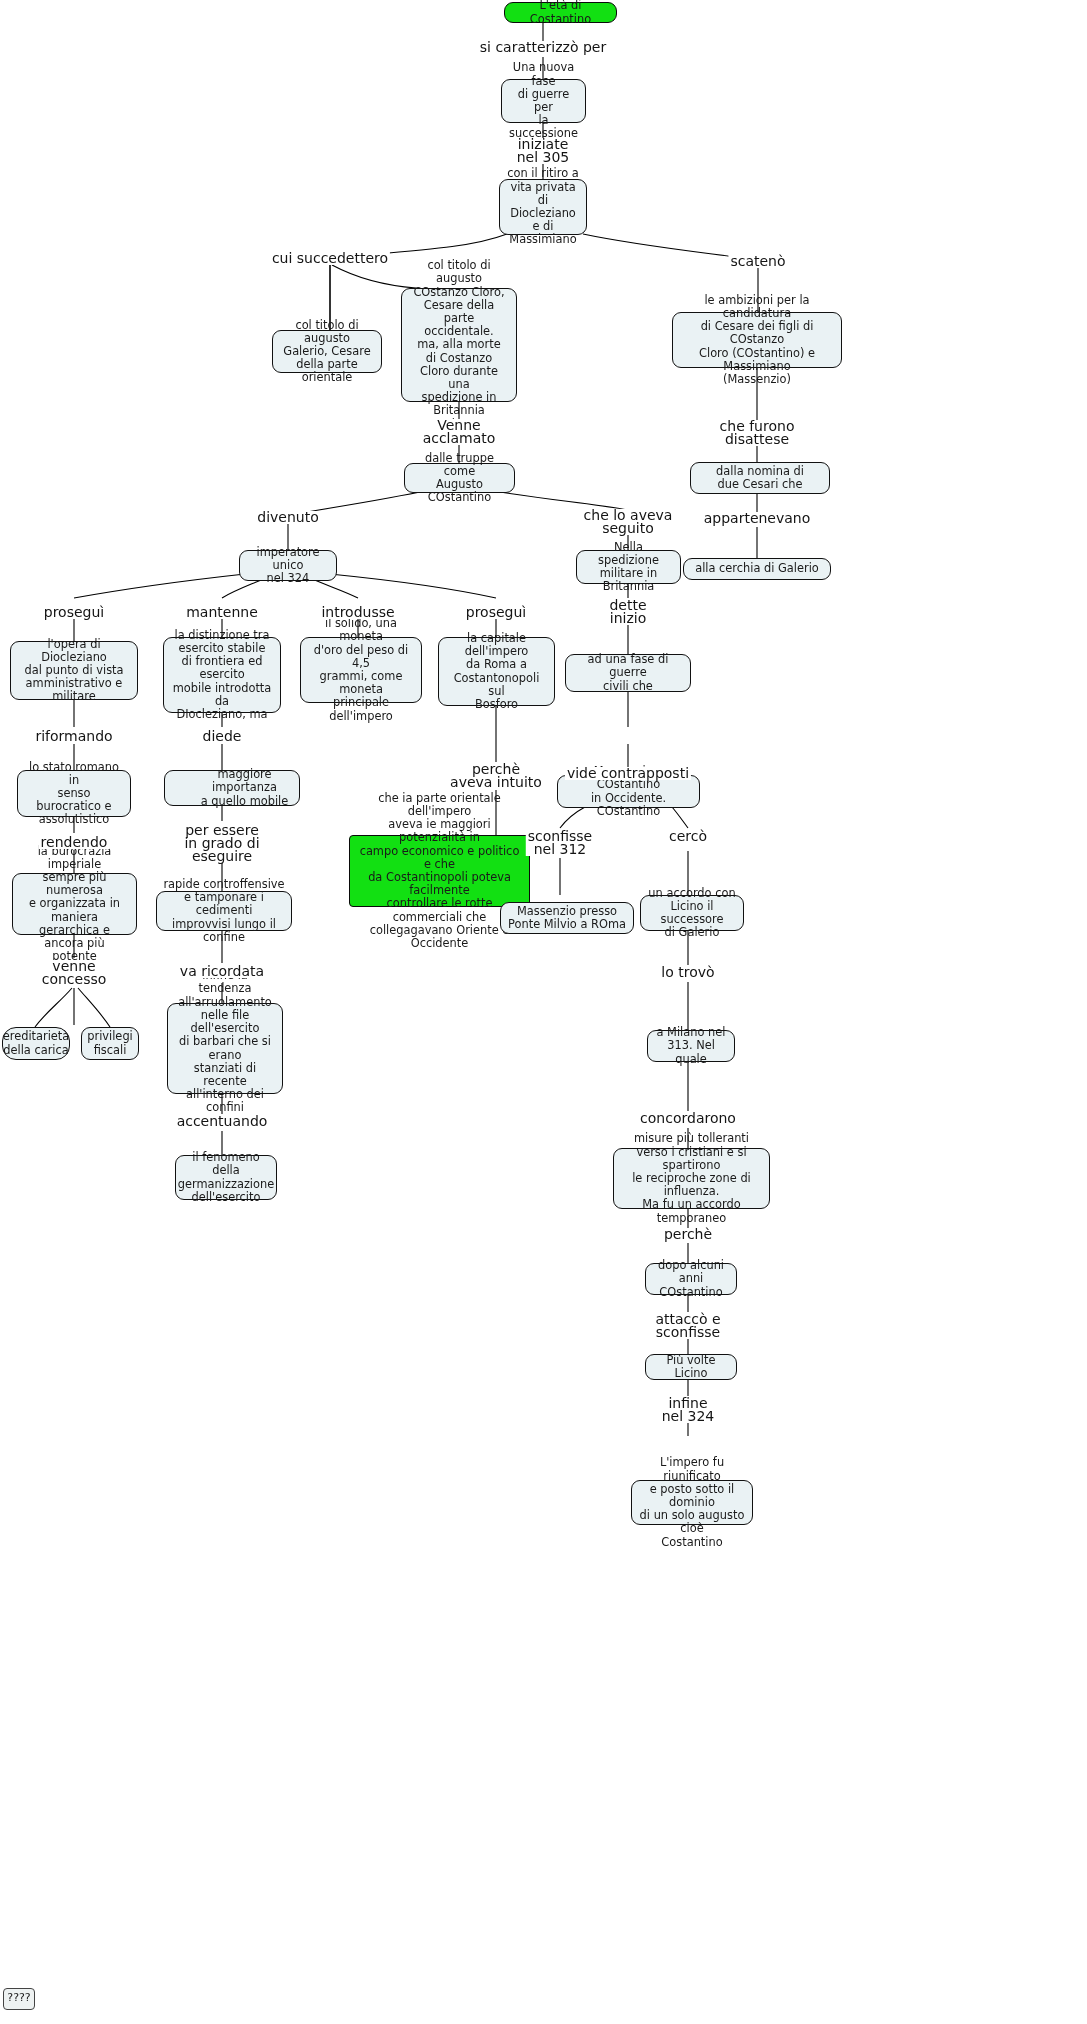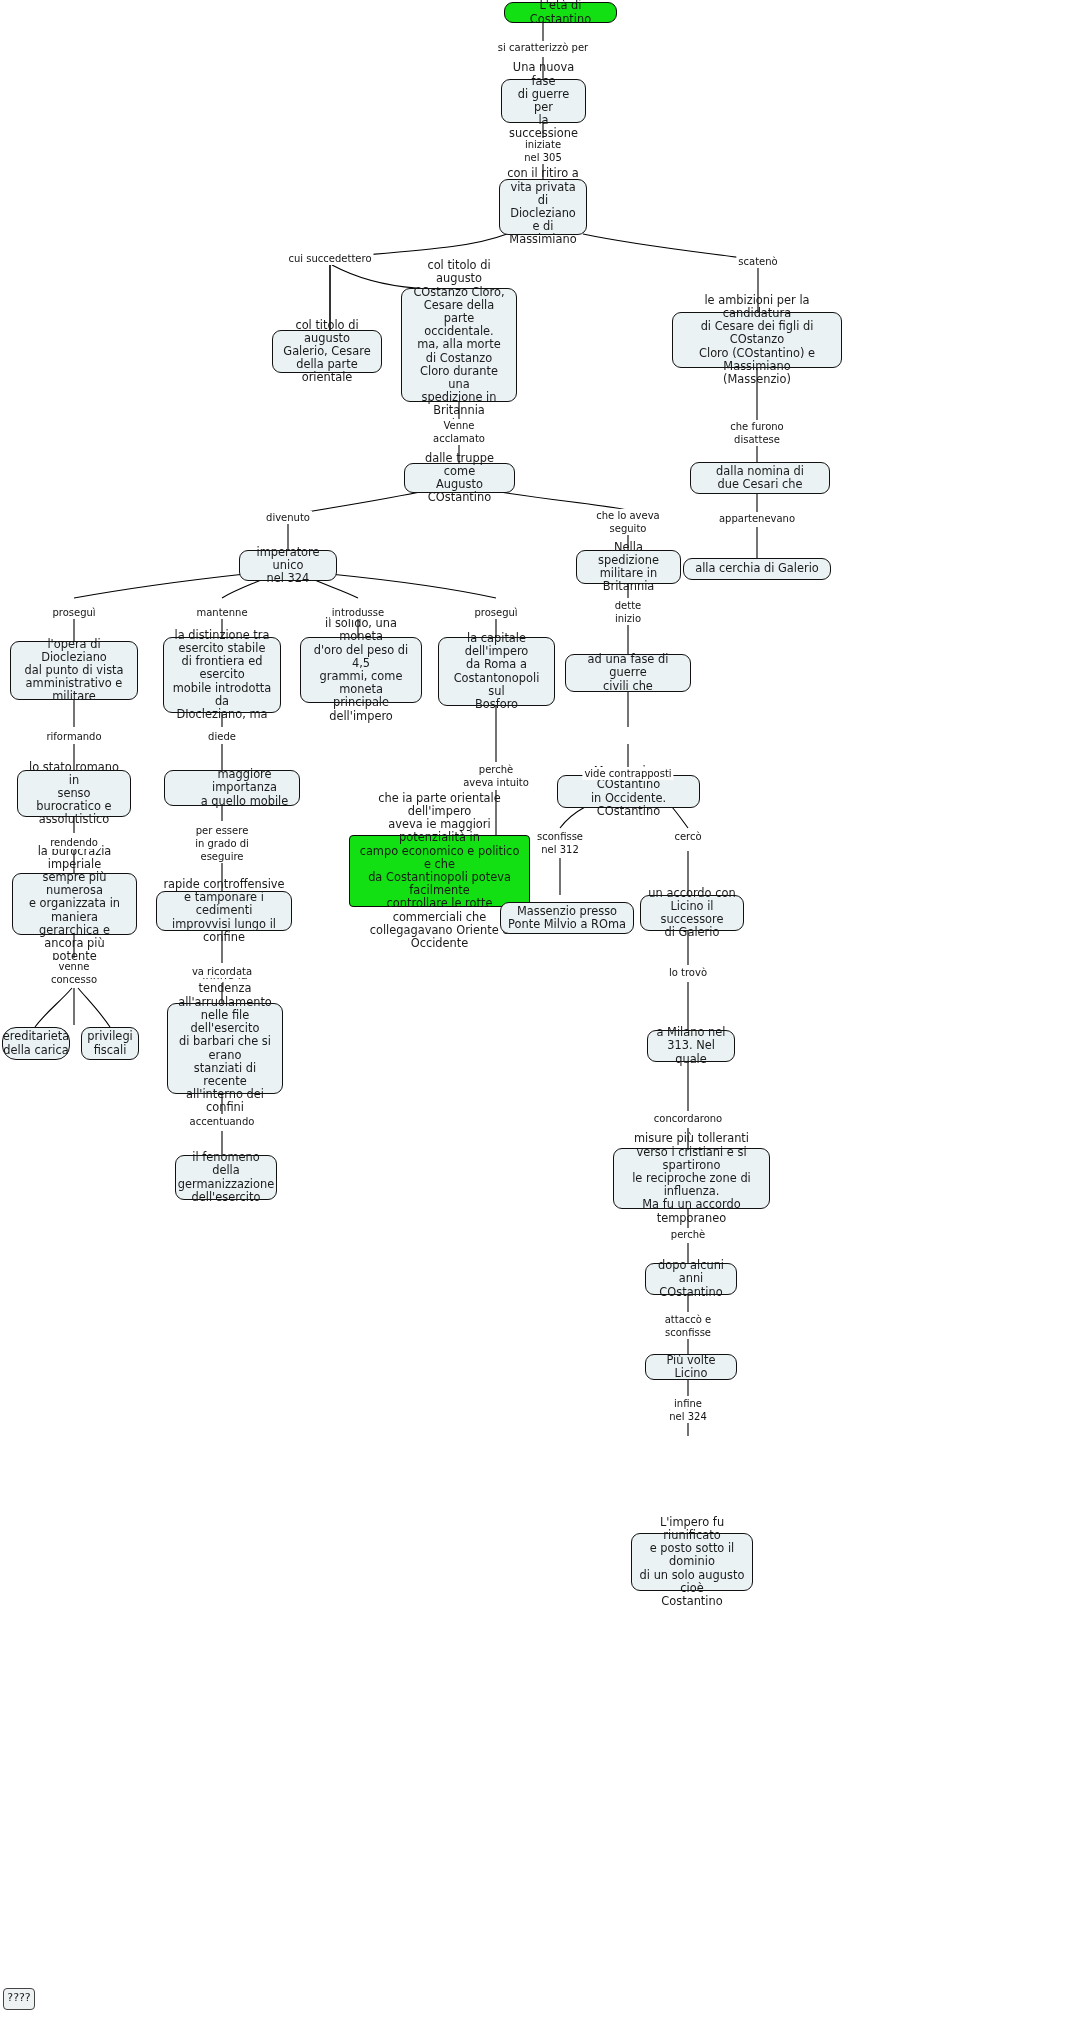--- a/index.html
+++ b/index.html
@@ -13,21 +13,21 @@
   .node{position:absolute;box-sizing:border-box;
         border:1.1px solid #111;border-radius:9px;
         background:#eaf2f4;color:#1a1a1a;
         font-size:11.4px;line-height:13.2px;
         text-align:center;
         display:flex;align-items:center;justify-content:center;
         padding:4px 6px;white-space:pre-line;}
   .node.green{background:#12e012;border-color:#0a0a0a;}
   .node.greenbig{background:#12e012;border-color:#0a0a0a;border-radius:4px;}
 
-  .lbl{position:absolute;font-size:10px;line-height:13px;color:#141414;
+  .lbl{position:absolute;font-size:14px;line-height:13px;color:#141414;
        text-align:center;white-space:pre-line;transform:translateX(-50%);
        background:#fff;padding:0 2px;}
 
   .qbox{position:absolute;left:3px;top:1988px;width:30px;height:20px;
         border:1.1px solid #444;border-radius:4px;background:#eef2f2;
         font-size:11px;line-height:18px;text-align:center;color:#222;}
 </style>
 </head>
 <body>
 
@@ -254,21 +254,21 @@
   <div class="node" style="left:613px;top:1148px;width:157px;height:61px;">misure più tolleranti
 verso i cristiani e si spartirono
 le reciproche zone di influenza.
 Ma fu un accordo temporaneo</div>
 
   <div class="node" style="left:645px;top:1263px;width:92px;height:32px;">dopo alcuni anni
 COstantino</div>
 
   <div class="node" style="left:645px;top:1354px;width:92px;height:26px;">Più volte Licino</div>
 
-  <div class="node" style="left:631px;top:1489px;width:122px;height:58px;margin-top:44px;">L'impero fu riunificato
+  <div class="node" style="left:631px;top:1436px;width:122px;height:45px;margin-top:44px;">L'impero fu riunificato
 e posto sotto il dominio
 di un solo augusto cioè
 Costantino</div>
 
   <div class="lbl" style="left:543px;top:41px;">si caratterizzò per</div>
   <div class="lbl" style="left:543px;top:138px;">iniziate
 nel 305</div>
   <div class="lbl" style="left:330px;top:252px;">cui succedettero</div>
   <div class="lbl" style="left:758px;top:255px;">scatenò</div>
   <div class="lbl" style="left:459px;top:419px;">Venne

